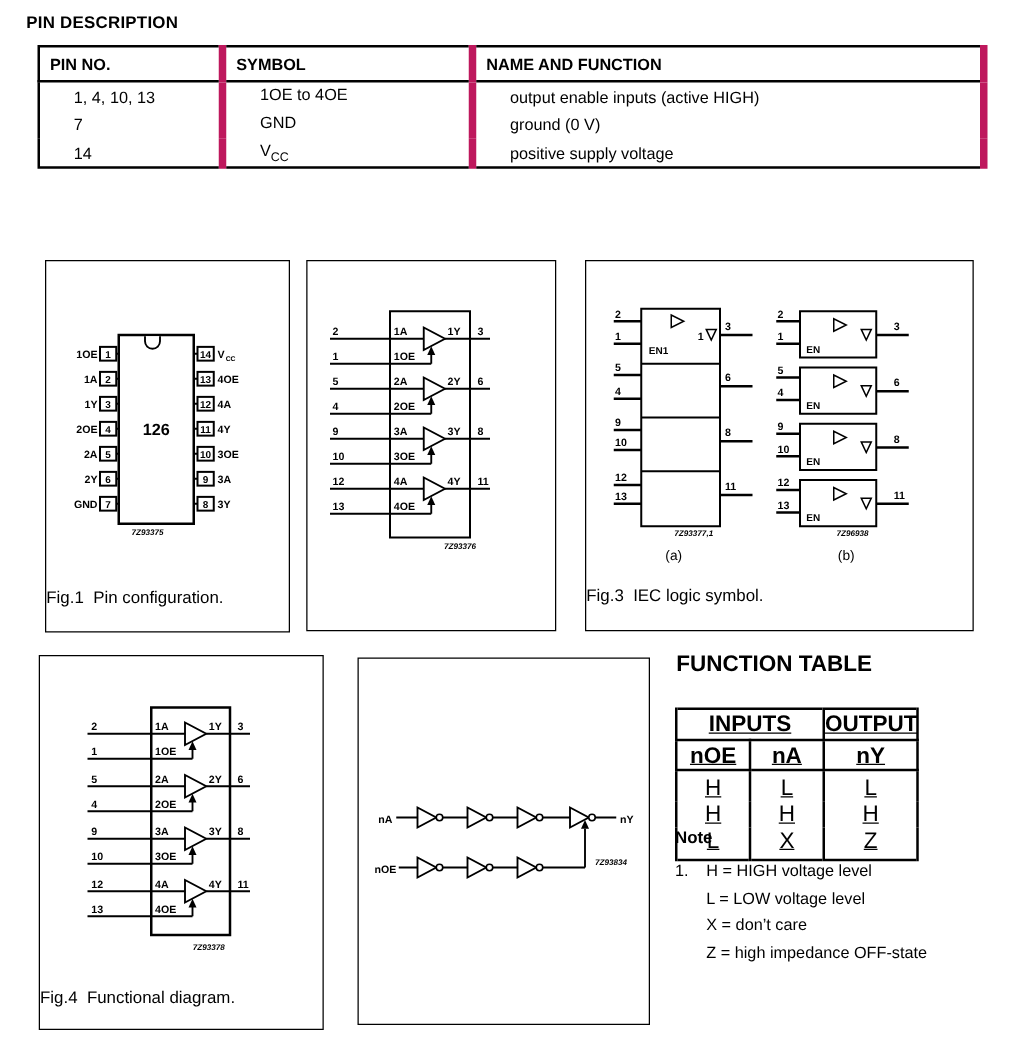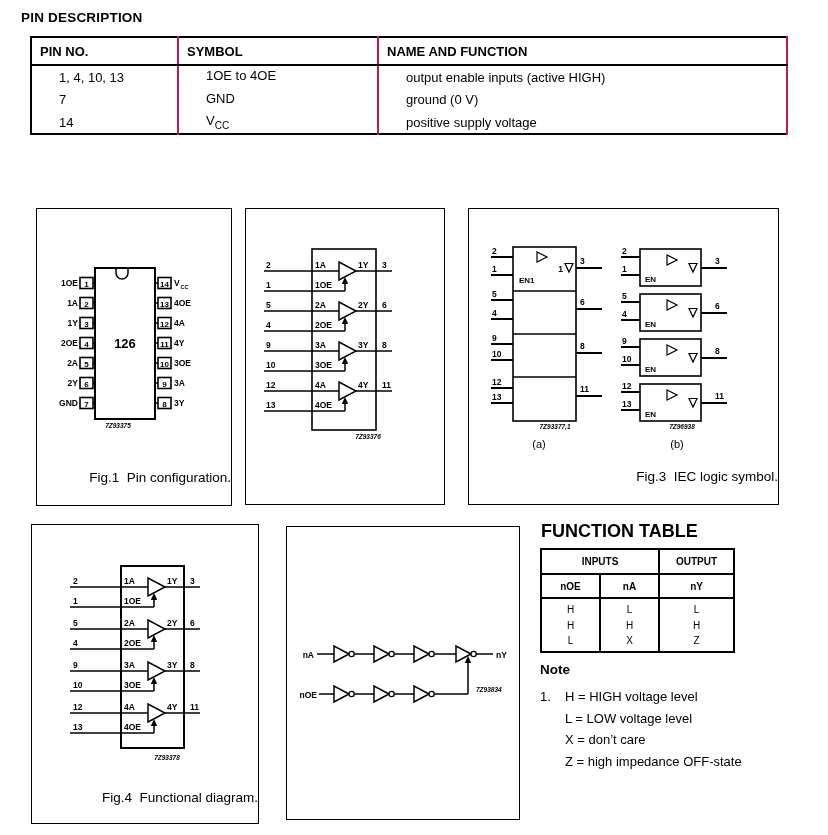--- a/index.html
+++ b/index.html
@@ -9,51 +9,51 @@
     font-family:"Liberation Sans", sans-serif; color:#000; overflow:hidden;
   }
   .sect-title { position:absolute; font-size:13.5px; font-weight:bold; letter-spacing:.2px; }
   
   table.pin-table {
     position:absolute; left:30px; top:36px; width:756px;
     border-collapse:collapse; table-layout:fixed;
     border:2px solid #000; font-size:13px;
   }
   table.pin-table th, table.pin-table td {
-    border-left:2px solid #000; border-right:2px solid #be185d;
+    border-left:2px solid #000; border-right:6px solid #be185d;
     padding-left:8px; text-align:left; vertical-align:middle;
   }
   table.pin-table thead th { border-bottom:2px solid #000; font-size:13px; font-weight:bold; height:28px; }
   table.pin-table tbody td { height:23px; font-weight:normal;padding-left:27px; }
   table.pin-table sub { font-size:10px; }
   
   .figbox { position:absolute; border:1.5px solid #000; background:#fff; }
   .figbox svg { position:absolute; left:0; top:0; display:block; }
-  .figcap { position:absolute; left:0; right:0; text-align:right; font-size:13.5px; }
+  .figcap { position:absolute; left:0; right:0; text-align:left; font-size:13.5px; }
   
   svg text { font-family:"Liberation Sans", sans-serif; fill:#000; }
   .s85 { font-size:8.5px; font-weight:bold; }
   .s8  { font-size:8px;  font-weight:bold; }
   .s55 { font-size:5.5px; font-weight:bold; }
   .s13 { font-size:13px; font-weight:bold; }
   .scode { font-size:6.5px; font-weight:bold; font-style:italic; }
   .sab { font-size:11px; }
   .ln   { stroke:#000; stroke-width:1.5; fill:none; }
   .ln2  { stroke:#000; stroke-width:2; fill:none; }
   .box  { fill:none; stroke:#000; stroke-width:1.6; }
   .tri  { fill:#fff; stroke:#000; stroke-width:1.5; stroke-linejoin:miter; }
   .trio { fill:none; stroke:#000; stroke-width:1.2; stroke-linejoin:miter; }
   .arr  { fill:#000; stroke:none; }
   .bub  { fill:#fff; stroke:#000; stroke-width:1.3; }
   
   .ft-title { position:absolute; left:541px; top:521px; font-size:18px; font-weight:bold; }
   table.func-table {
-    position:absolute; left:540px; top:548px; width:193px;
+    position:absolute; left:540px; top:566px; width:193px;
     border-collapse:collapse; table-layout:fixed; border:2px solid #000;
-    font-size:10px; text-align:center;
+    font-size:18px; text-align:center;text-decoration:underline;
   }
   table.func-table th, table.func-table td {
     border-left:2px solid #000; border-right:2px solid #000; text-align:center;
   }
   table.func-table tr.h1 th { border-bottom:2px solid #000; height:25px; font-weight:bold; }
   table.func-table tr.h2 th { border-bottom:2px solid #000; height:24px; font-weight:bold; }
   table.func-table tr.body td { height:18px; font-weight:normal; }
   table.func-table tr.body.first td { padding-top:3px; }
   table.func-table tr.body.last td { padding-bottom:4px; }
   

